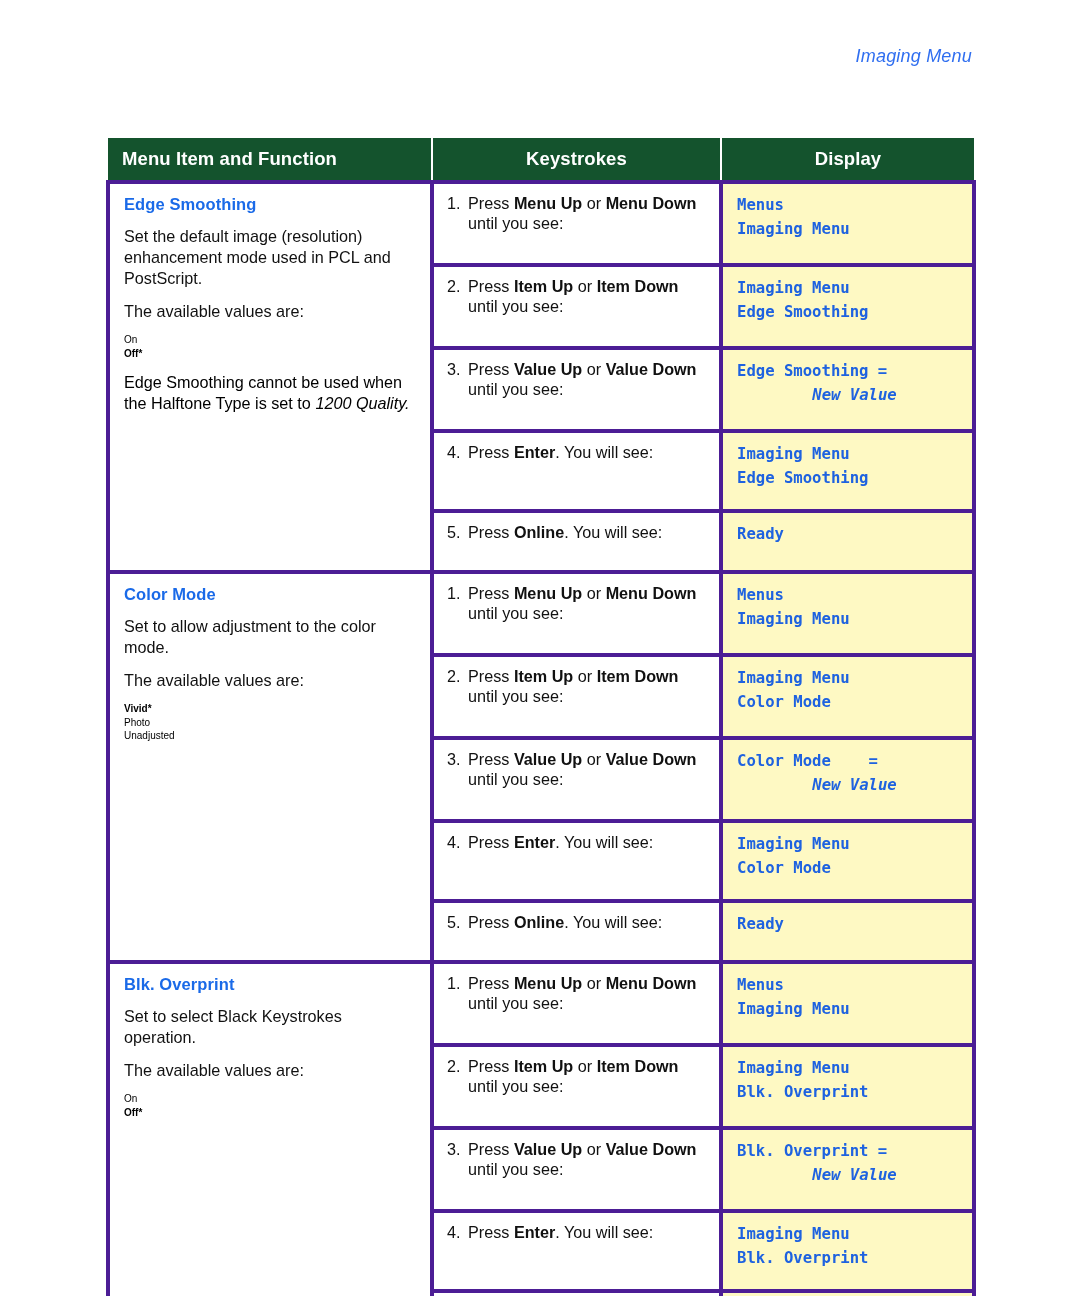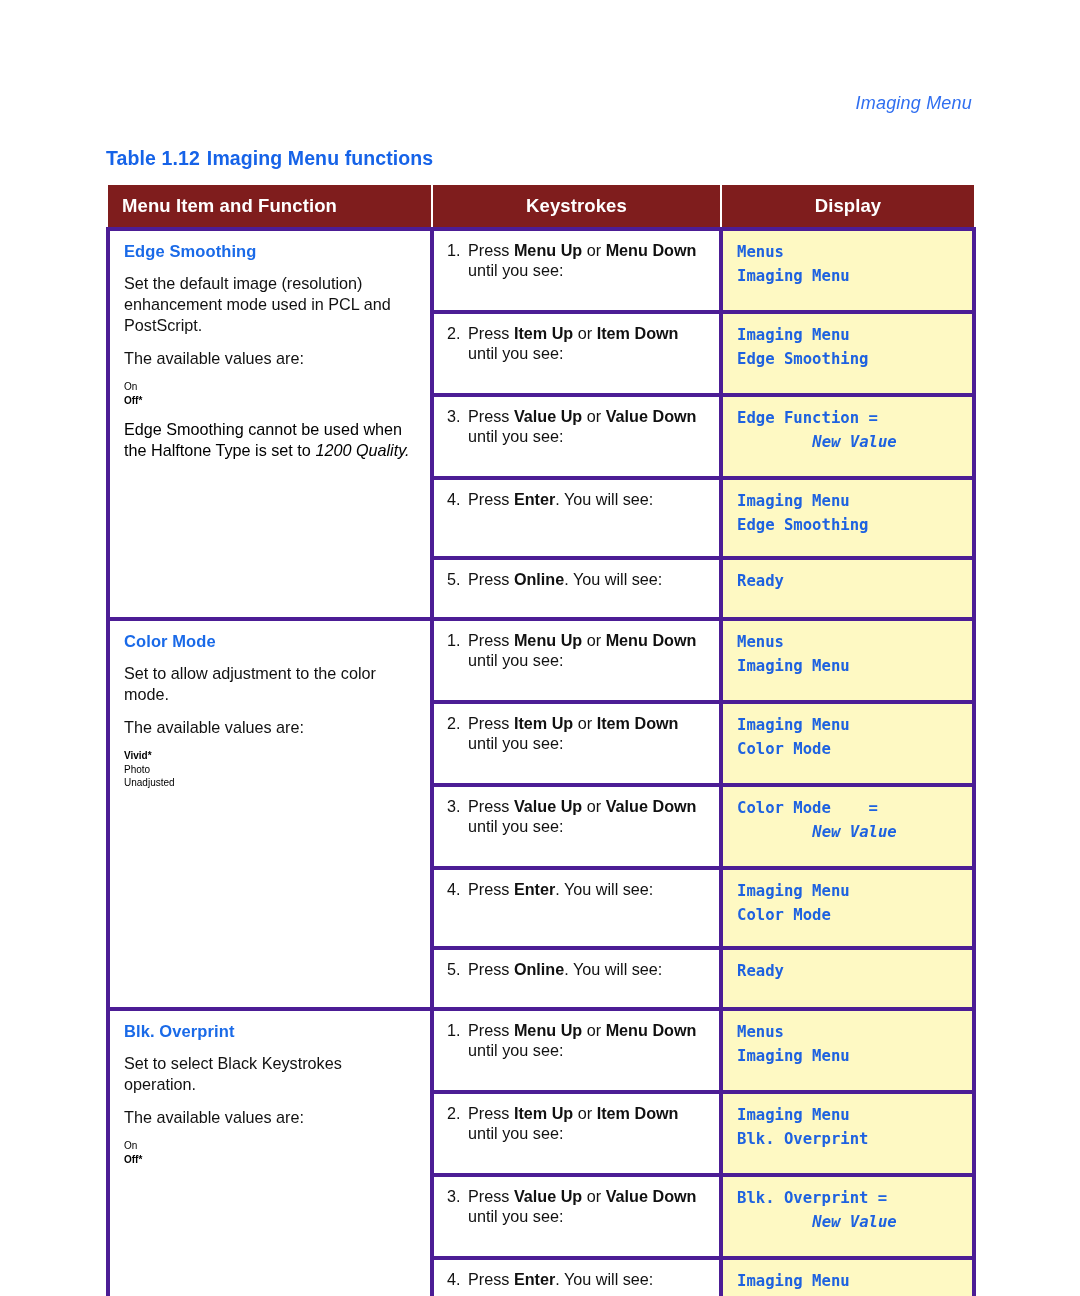--- a/index.html
+++ b/index.html
@@ -12,21 +12,20 @@
     height: 1296px;
     position: relative;
     font-family: "Liberation Sans", sans-serif;
     color: #000000;
     -webkit-font-smoothing: antialiased;
   }
 
   .page {
     position: absolute;
     inset: 0;
-    margin-top: 47px;
   }
 
   
   .running-head {
     position: absolute;
     top: 46px;
     right: 108px;
     font-size: 18px;
     font-style: italic;
     font-weight: 400;
@@ -57,21 +56,21 @@
   table.doc {
     border-collapse: collapse;
     width: 866px;
     table-layout: fixed;
   }
   table.doc col.c-func    { width: 324px; }
   table.doc col.c-keys    { width: 289px; }
   table.doc col.c-disp    { width: 253px; }
 
   thead th {
-    background: #7f1d1d;
+    background: #14532d;
     color: #ffffff;
     font-size: 18.5px;
     font-weight: bold;
     height: 42px;
     padding: 0 0 0 14px;
     text-align: left;
     vertical-align: middle;
     border: none;
     letter-spacing: 0.1px;
   }
@@ -173,23 +172,20 @@
   }
   .page-footer .pgnum { display: inline-block; margin-left: 6px; }
 </style>
 </head>
 <body>
 
 <div class="page">
 
   <div class="running-head">Imaging Menu</div>
 
-  <div class="table-caption">
-    <span>Table 1.12</span><span class="cap-gap"></span><span>Imaging Menu functions</span>
-  </div>
 
   <div class="tbl-wrap">
     <table class="doc">
       <colgroup>
         <col class="c-func">
           <col class="c-keys">
           <col class="c-disp">
       </colgroup>
       <thead>
         <tr>
@@ -227,21 +223,21 @@
             </td>
             <td class="disp"><div>Imaging Menu</div><div>Edge Smoothing</div></td>
           </tr>
           <tr class="r3">
             <td class="keys">
               <div class="step">
                 <span class="num">3.</span>
                 <span class="txt">Press <b>Value Up</b> or <b>Value Down</b> until you see:</span>
               </div>
             </td>
-            <td class="disp"><div>Edge Function =</div><div class="nv">New Value</div></td>
+            <td class="disp"><div>Edge Smoothing =</div><div class="nv">New Value</div></td>
           </tr>
           <tr class="r4">
             <td class="keys">
               <div class="step">
                 <span class="num">4.</span>
                 <span class="txt">Press <b>Enter</b>. You will see:</span>
               </div>
             </td>
             <td class="disp"><div>Imaging Menu</div><div>Edge Smoothing</div></td>
           </tr>

